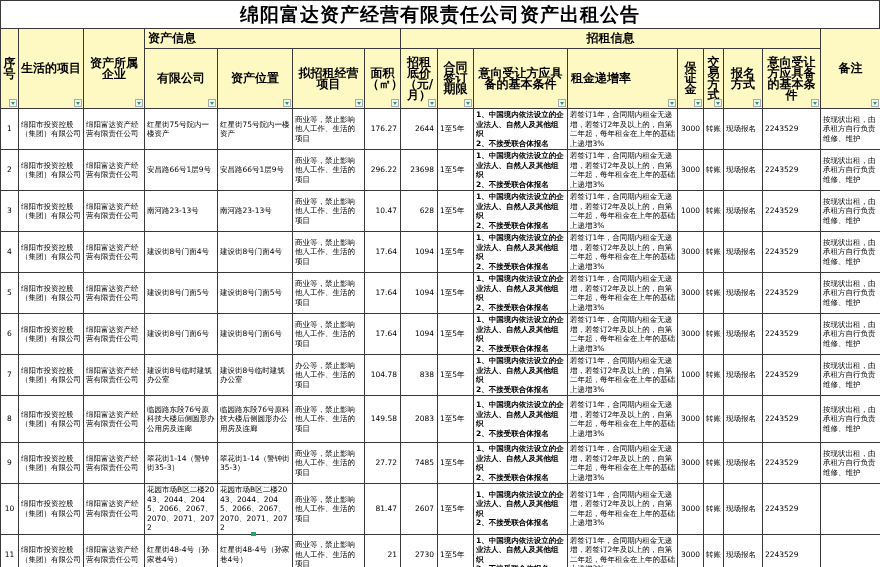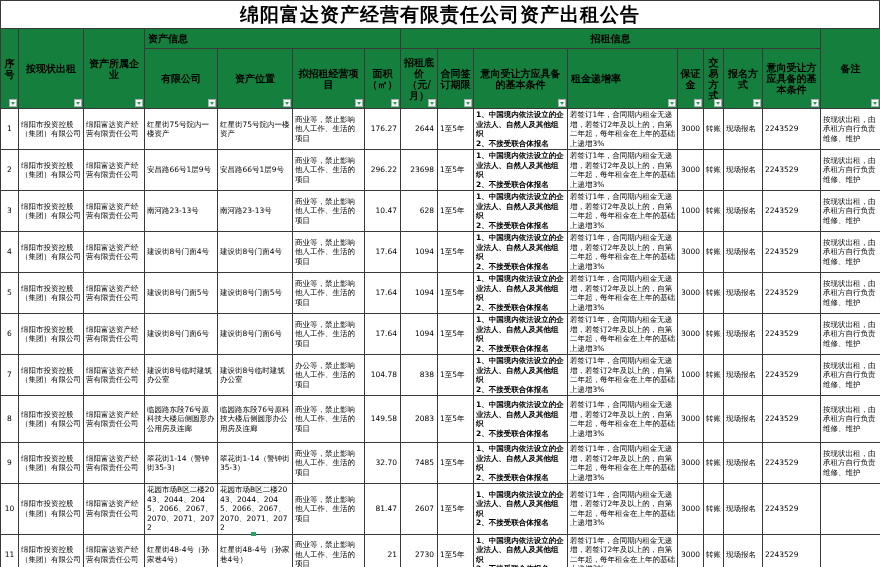--- a/index.html
+++ b/index.html
@@ -13,22 +13,22 @@
     font-family:Liberation Serif, serif;
     font-weight:bold; font-size:19px; letter-spacing:1px;
     border-left:1px solid #3a3a3a; border-right:1px solid #3a3a3a; border-top:1px solid #3a3a3a;
   }
   table { border-collapse:collapse; table-layout:fixed; width:880px; }
   th, td {
     border:1px solid #3a3a3a; padding:1px 2px; vertical-align:middle;
     overflow:hidden; word-break:break-all;
   }
   th {
-    font-size:10px; line-height:11px; font-weight:bold;
-    text-align:center; position:relative; background:#15803d;
+    font-size:12px; line-height:11px; font-weight:bold;
+    text-align:center; position:relative; background:#fef9c3;
   }
   th.span-left { text-align:left; padding-left:3px; }
   thead tr.hA { height:20px; }
   thead tr.hB { height:60px; }
   td { font-size:7.5px; line-height:9.5px; }
   td.left   { text-align:left; }
   td.center { text-align:center; }
   td.num    { text-align:right; padding-right:3px;margin-left:42px; }
   td.pre    { white-space:pre-line;font-weight:bold; }
   .filter {
@@ -67,21 +67,21 @@
         <col style="width:58px">
       <col style="width:60px">
     </colgroup>
     <thead>
       <tr class="hA">
         <th rowspan="2">
           <span>序号</span>
           <span class="filter"></span>
         </th>
         <th rowspan="2">
-          <span>按现状出租</span>
+          <span>生活的项目</span>
           <span class="filter"></span>
         </th>
         <th rowspan="2">
           <span>资产所属企业</span>
           <span class="filter"></span>
         </th>
         <th colspan="4" class="span-left">
           <span>资产信息</span>
         </th>
         <th colspan="8">
@@ -296,21 +296,21 @@
           <td class="left">2243529</td>
           <td class="left">按现状出租，由承租方自行负责维修、维护</td>
         </tr>
         <tr style="height: 39px;">
           <td class="center">9</td>
           <td class="left">绵阳市投资控股（集团）有限公司</td>
           <td class="left">绵阳富达资产经营有限责任公司</td>
           <td class="left">翠花街1-14（警钟街35-3）</td>
           <td class="left">翠花街1-14（警钟街35-3）</td>
           <td class="left">商业等，禁止影响他人工作、生活的项目</td>
-          <td class="num">32.70</td>
+          <td class="num">27.72</td>
           <td class="num">7485</td>
           <td class="left">1至5年</td>
           <td class="left pre">1、中国境内依法设立的企业法人、自然人及其他组织
 2、不接受联合体报名</td>
           <td class="left">若签订1年，合同期内租金无递增，若签订2年及以上的，自第二年起，每年租金在上年的基础上递增3%</td>
           <td class="num">3000</td>
           <td class="center">转账</td>
           <td class="left">现场报名</td>
           <td class="left">2243529</td>
           <td class="left">按现状出租，由承租方自行负责维修、维护</td>

